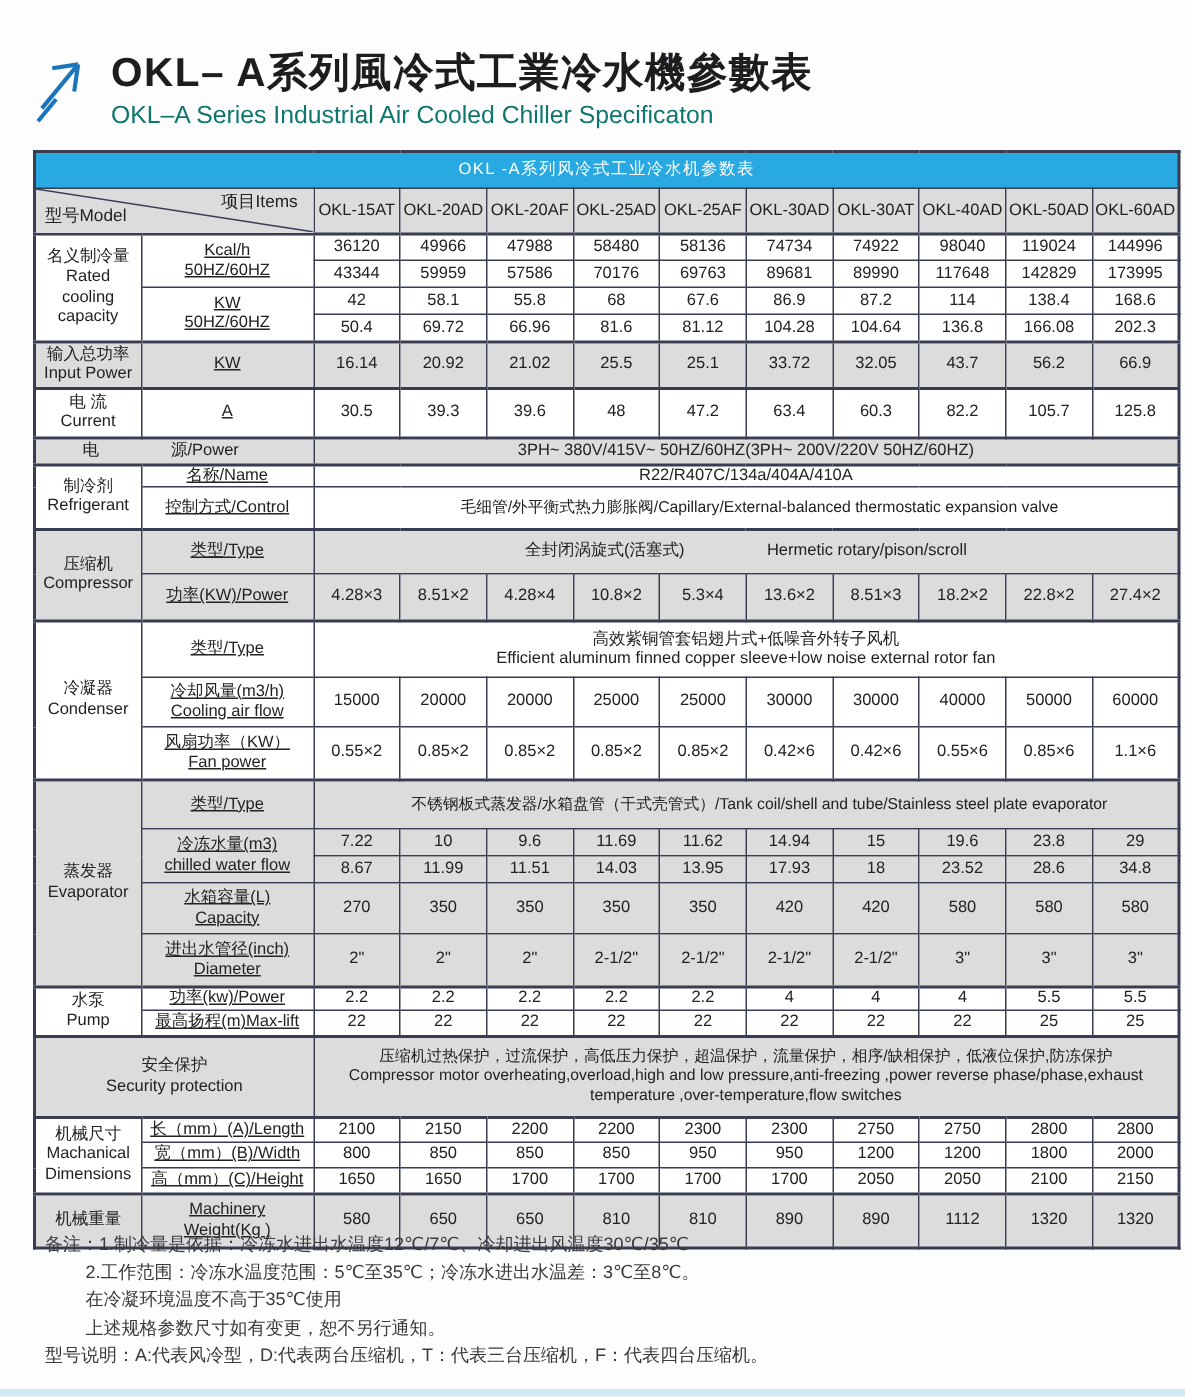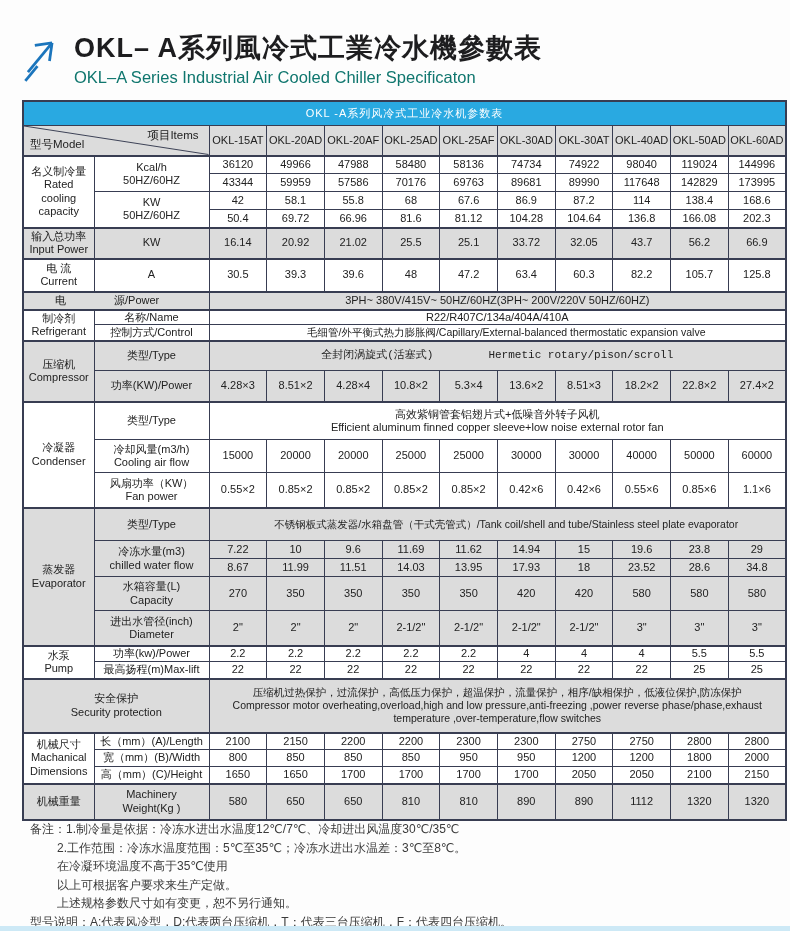--- a/index.html
+++ b/index.html
@@ -33,24 +33,24 @@
     background:#29a9e1 !important;color:#ffffff;
     font-size:16px;letter-spacing:1px;height:23px;border-bottom-width:2px;
   }
   td.corner{position:relative;padding:0;}
   .corner-svg{position:absolute;inset:0;width:100%;height:100%;}
   .corner-model{position:absolute;left:6px;bottom:3px;font-size:11.5px;}
   .corner-items{position:absolute;right:10px;top:3px;font-size:11.5px;text-align:center;}
   td.mh{font-size:12px;padding:0 4px;line-height:1.15;}
   td.num{white-space:nowrap;font-size:11px;}
   td.lbl{font-size:11px;line-height:1.3;}
-  td.itm{font-size:11px;line-height:1.25;}
+  td.itm{font-size:11px;line-height:1.25;text-decoration:underline;}
   td.wide{font-size:11px;}
   td.wide.small{font-size:10.5px;white-space:nowrap;padding-left:19px;}
-  .typerow{display:flex;justify-content:center;gap:55px;white-space:nowrap;font-family:Liberation Mono, monospace;}
+  .typerow{display:flex;justify-content:center;gap:55px;white-space:nowrap;}
   .sec-zh{font-size:10.5px;white-space:nowrap;display:block;}
   .sec-en{font-size:10.5px;display:block;line-height:1.25;}
   .pwr-split{display:flex;align-items:center;}
   .pwr-split .p1{width:71px;text-align:center;flex:none;}
   .pwr-split .p2{text-align:right;padding-left:18px;}
   .notes{position:absolute;left:30px;top:820px;font-size:12px;color:#3a3a3a;line-height:18.5px;}
   .notes .ind{margin-left:27px;}
   .bottom-strip{position:absolute;left:0;bottom:0;width:790px;height:5px;background:#cde9f6;}
 </style>
 </head>
@@ -222,21 +222,21 @@
   </tr>
 
   <tr class="sb" style="height:15px">
     <td class="lbl" rowspan="2">
       <div>制冷剂</div>
       <div>Refrigerant</div>
     </td>
     <td class="itm">名称/Name</td>
     <td colspan="10" class="wide">R22/R407C/134a/404A/410A</td>
   </tr>
-  <tr style="height:16px">
+  <tr style="height:28px">
     <td class="itm">控制方式/Control</td>
     <td colspan="10" class="wide small">毛细管/外平衡式热力膨胀阀/Capillary/External-balanced thermostatic expansion valve</td>
   </tr>
 
   <tr class="g sb" style="height:30px">
     <td class="lbl" rowspan="2">
       <div>压缩机</div>
       <div>Compressor</div>
     </td>
     <td class="itm">类型/Type</td>
@@ -478,19 +478,18 @@
     <td class="num">1320</td>
     <td class="num">1320</td>
   </tr>
 </tbody>
   </table>
 
 <div class="notes">
   <div>备注：1.制冷量是依据：冷冻水进出水温度12℃/7℃、冷却进出风温度30℃/35℃</div>
   <div class="ind">2.工作范围：冷冻水温度范围：5℃至35℃；冷冻水进出水温差：3℃至8℃。</div>
   <div class="ind">在冷凝环境温度不高于35℃使用</div>
-  <div class="ind">以上可根据客户要求来生产定做。</div>
   <div class="ind">上述规格参数尺寸如有变更，恕不另行通知。</div>
   <div>型号说明：A:代表风冷型，D:代表两台压缩机，T：代表三台压缩机，F：代表四台压缩机。</div>
 
 </div>
 
 <div class="bottom-strip"></div>
 
 </body></html>

